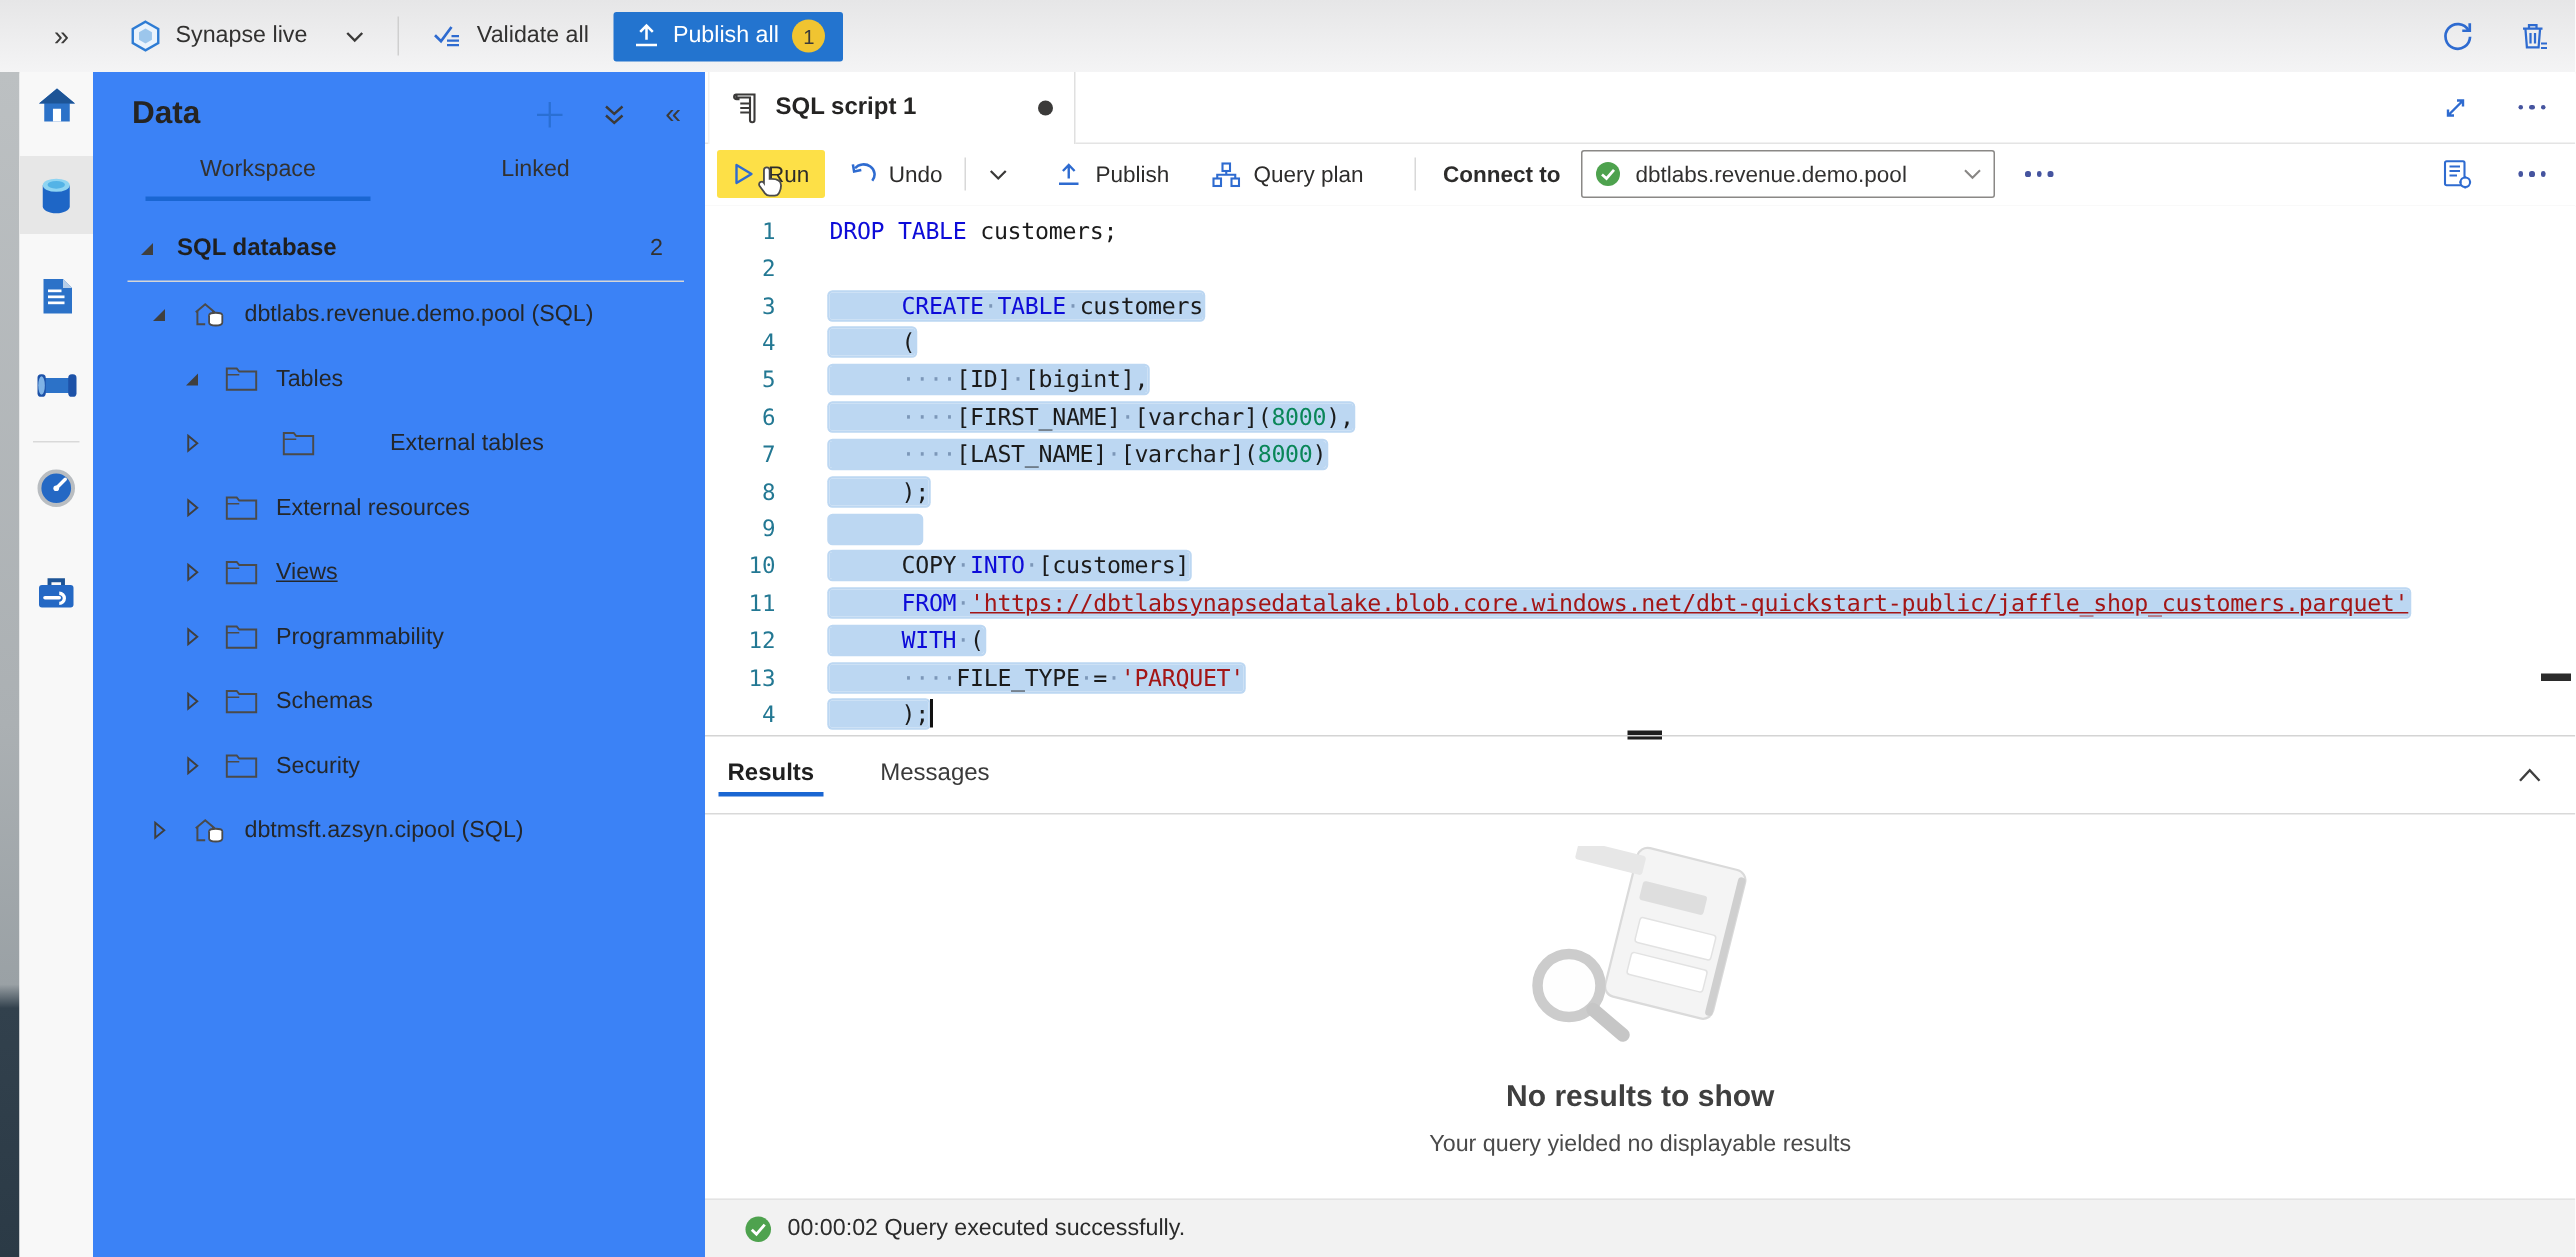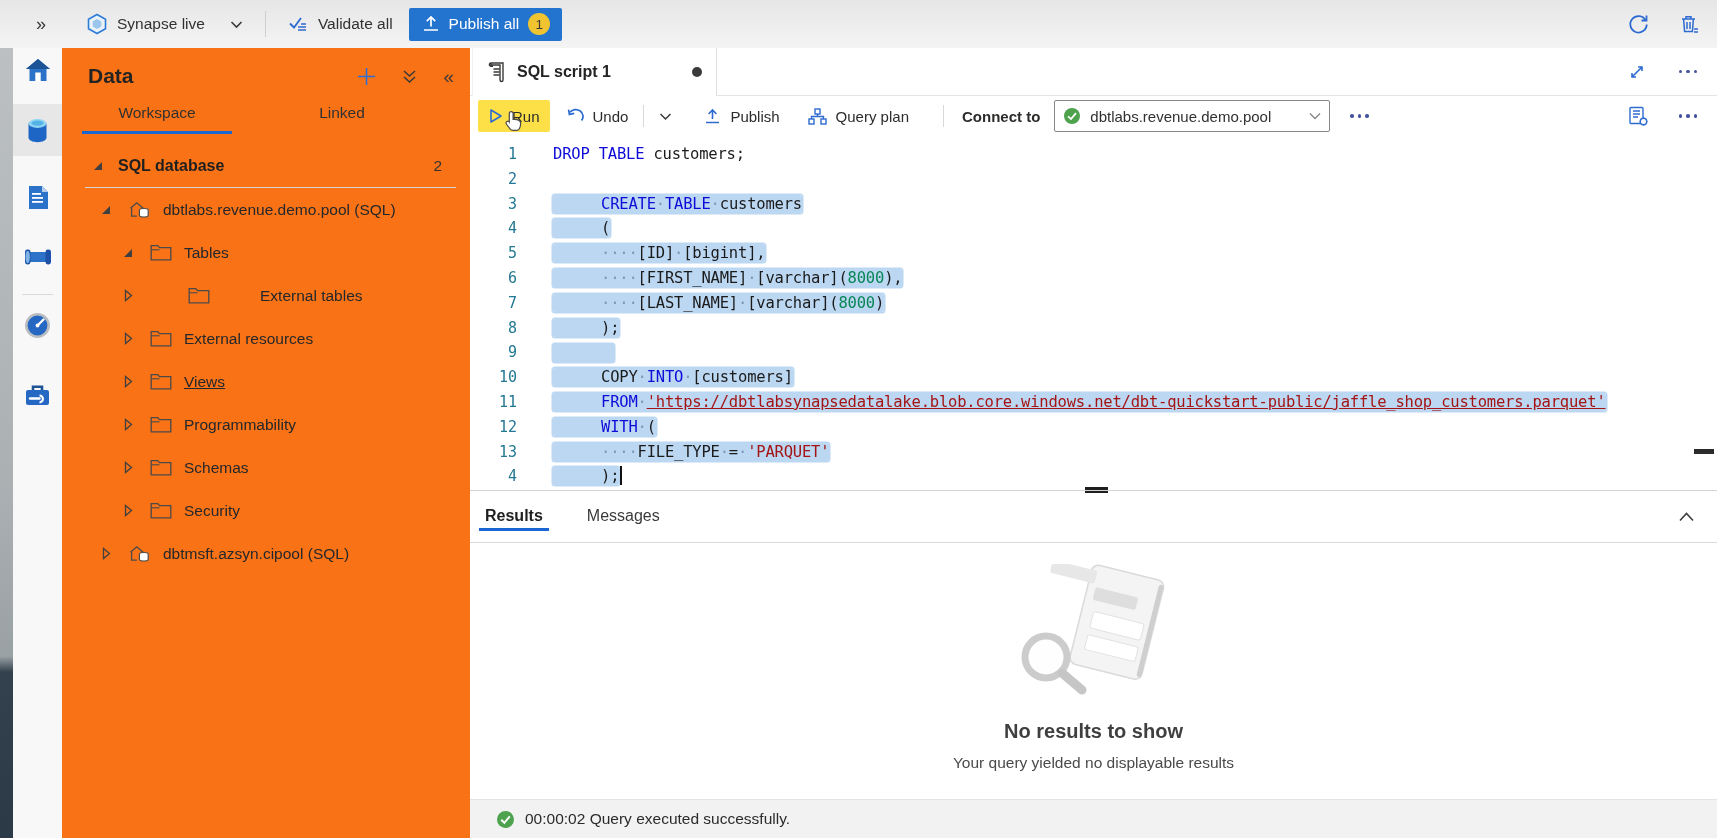--- a/index.html
+++ b/index.html
@@ -26,27 +26,27 @@
 
   
   .left-strip{position:absolute;left:0;top:48px;width:13px;bottom:0;
               background:linear-gradient(180deg,#bcc0c2 0%,#abb0b3 55%,#9aa1a5 77%,#32414d 79%,#2b3a46 100%);}
   .rail{position:absolute;left:13px;top:48px;width:49px;bottom:0;background:#f8f8f8;border-right:1px solid #ececec;}
   .rail-item{position:absolute;left:0;width:49px;height:52px;display:flex;align-items:center;justify-content:center;cursor:pointer;}
   .rail-item.active{background:#e7e7e7;}
   .rail-div{position:absolute;left:9px;right:9px;top:246px;height:1px;background:#d9d9d9;}
 
   
-  .panel{position:absolute;left:62px;top:48px;width:408px;bottom:0;background:#f97316;border-right:1px solid #c4b5fd;}
+  .panel{position:absolute;left:62px;top:48px;width:408px;bottom:0;background:#3b82f6;border-right:1px solid #c4b5fd;}
   .panel-h{display:flex;align-items:center;padding:16px 16px 0 26px;}
   .panel-h h1{margin:0;font-size:21px;font-weight:700;color:#252423;}
   .panel-h .ic{margin-left:26px;display:flex;align-items:center;}
   .panel-h .push{margin-left:auto;}
   .collapse-glyph{font-size:19px;color:#3b3a39;line-height:1;}
-  .ptabs{display:flex;padding-left:20px;gap:55px;margin-top:16px;}
+  .ptabs{display:flex;padding-left:35px;gap:55px;margin-top:16px;}
   .ptab{width:150px;text-align:center;font-size:15.5px;padding-bottom:9px;color:#323130;cursor:pointer;}
   .ptab.linked{width:110px;}
   .ptab.active{border-bottom:3px solid #1a66d2;font-weight:400;}
   .filter{margin:14px 14px 0 23px;height:31px;border:1px solid #8a8886;border-radius:1px;
           display:flex;align-items:center;padding:0 8px;gap:8px;background:#fff;}
   .filter input{border:none;outline:none;flex:1;font-size:15px;font-family:inherit;color:#323130;}
   .filter input::placeholder{color:#7a7a7a;}
   .tree{margin-top:10px;}
   .tree-row{height:43px;display:flex;align-items:center;margin:0 14px 0 23px;font-size:15.5px;color:#24272b;cursor:pointer;}
   .tree-row.section{border-bottom:1px solid #d6d6d6;}

